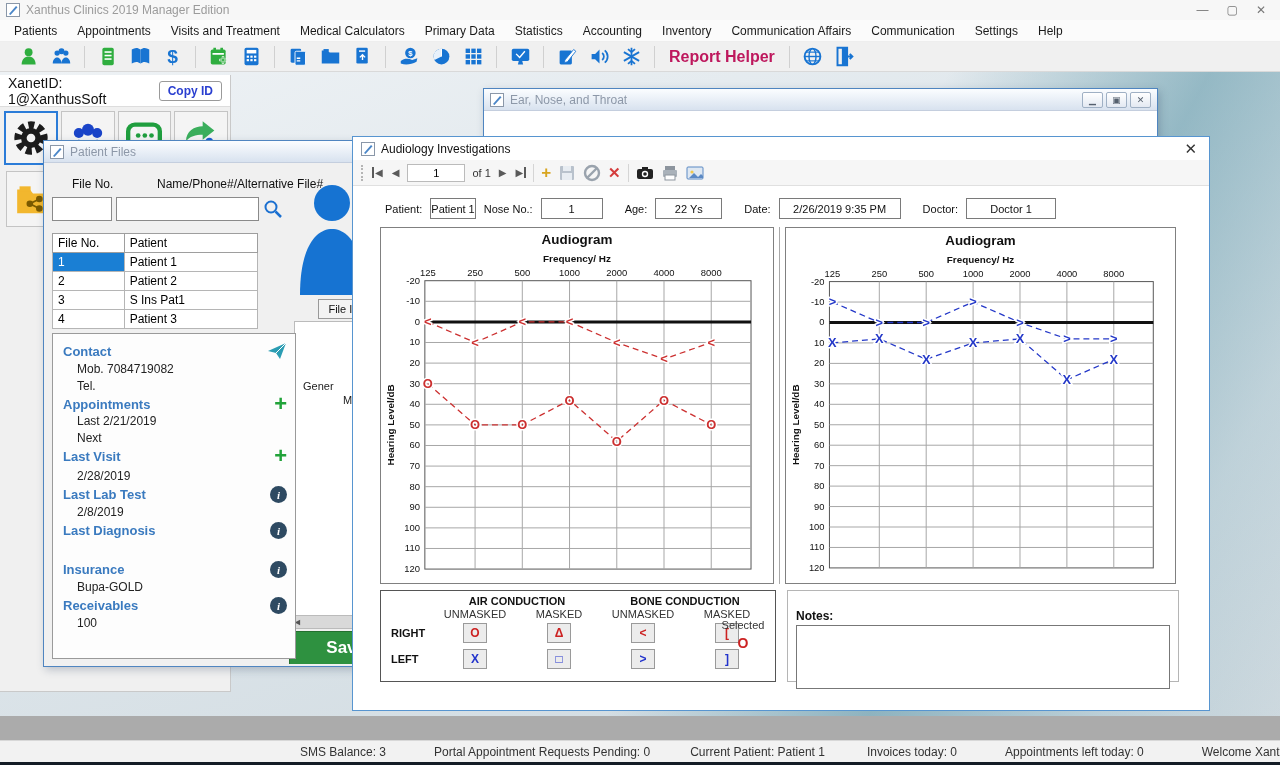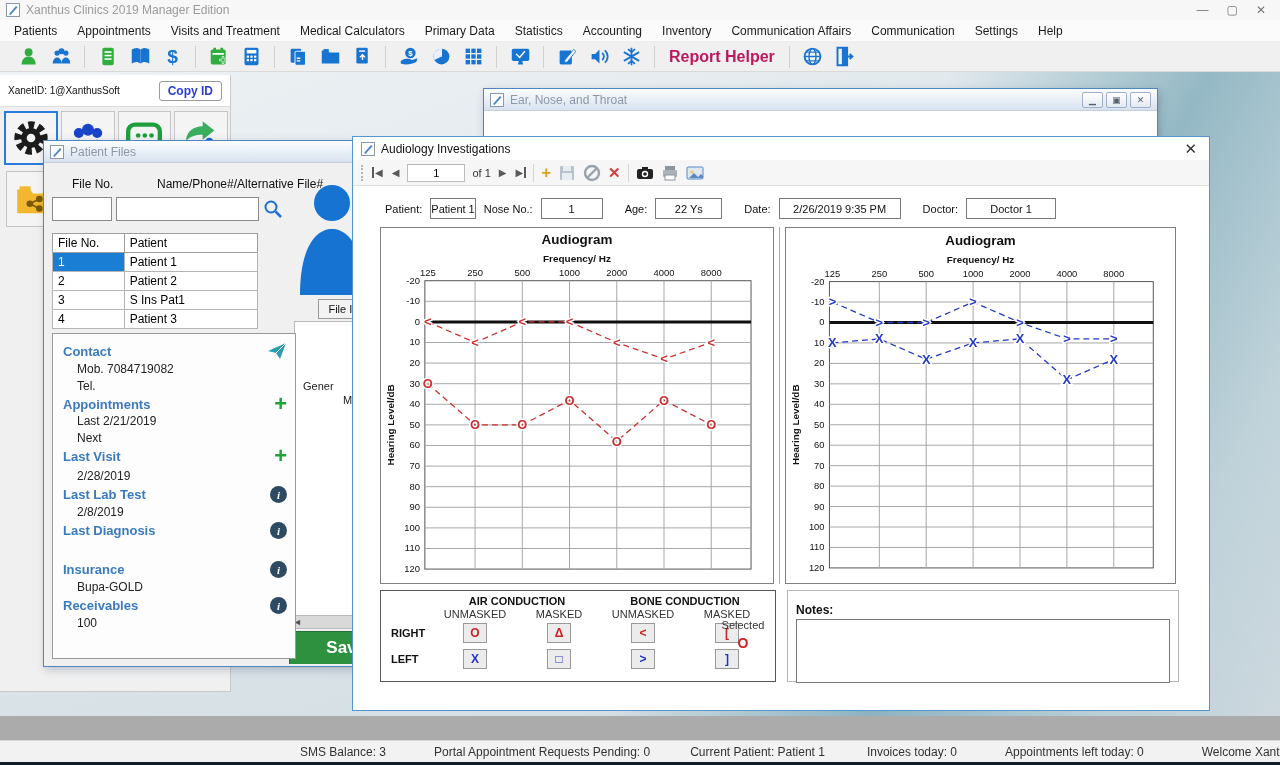--- a/index.html
+++ b/index.html
@@ -24,21 +24,21 @@
   .mdi { position:relative; flex:1 1 auto; overflow:hidden;
     background:
       linear-gradient(118deg, rgba(255,255,255,0) 58%, rgba(74,139,158,0.50) 74%, rgba(133,176,190,0.28) 88%, rgba(210,222,228,0.1) 100%),
       linear-gradient(160deg, #eef2f5 0%, #dde5ea 45%, #cdd8de 100%);
   }
   .gray-band { position:absolute; left:0; right:0; bottom:0; height:24px; background:#ababab; }
 
   
   .left-panel { position:absolute; left:0; top:3px; width:231px; height:617px; background:#f0f0f0; border-right:1px solid #c9c9c9; border-bottom:1px solid #c9c9c9; }
   .xanet-row { height:32px; background:#fff; border-bottom:1px solid #ddd; display:flex; align-items:center; padding:0 8px; gap:8px; }
-  .xanet-label { font-size:10px; color:#111; flex:1; }
+  .xanet-label { font-size:14px; color:#111; flex:1; }
   .copy-id-btn { font-size:12px; font-weight:bold; color:#2a3fd0; background:#fff; border:1px solid #9a9a9a; border-radius:3px; padding:2px 8px; cursor:pointer; }
   .side-btn-row { display:flex; gap:3px; padding:4px 2px 0 4px; }
   .side-btn { width:54px; height:54px; background:#f4f4f4; border:1px solid #c4c4c4; display:flex; align-items:center; justify-content:center; cursor:pointer; }
   .side-btn.sel { border:2px solid #2b7cd8; }
   .side-btn svg { width:40px; height:40px; }
   .folder-btn { position:absolute; left:6px; top:96px; width:54px; height:56px; background:#f4f4f4; border:1px solid #c4c4c4; display:flex; align-items:center; justify-content:center; cursor:pointer; }
   .folder-btn svg { width:40px; height:38px; }
 
   
   .win { position:absolute; background:#f0f0f0; border:1px solid #4f85c0; box-shadow:2px 3px 8px rgba(40,60,90,0.25); }
@@ -111,21 +111,21 @@
   .leg-h1 { grid-column:span 2; text-align:center; font-size:11px; font-weight:bold; color:#111; }
   .leg-h2 { text-align:center; font-size:11px; color:#333; padding-top:1px; }
   .leg-rowlbl { font-size:11px; font-weight:bold; color:#111; display:flex; align-items:center; padding-left:10px; }
   .leg-cell { display:flex; align-items:center; justify-content:center; padding:3px 0; }
   .sym-btn { width:24px; height:20px; background:#ececec; border:1px solid #9a9a9a; font-size:12px; font-weight:bold; display:flex; align-items:center; justify-content:center; cursor:pointer; }
   .sym-red { color:#cc2222; } .sym-blue { color:#2233cc; }
   .leg-selected { position:absolute; right:6px; top:28px; width:52px; text-align:center; }
   .leg-selected .t { font-size:11px; color:#333; }
   .leg-selected .s { font-size:14px; font-weight:bold; color:#cc2222; margin-top:4px; }
 
-  .notes-panel { width:392px; height:92px; border:1px solid #b5b5b5; background:#fff; padding:12px 8px; }
+  .notes-panel { width:392px; height:92px; border:1px solid #b5b5b5; background:#fff; padding:18px 8px; }
   .notes-lbl { font-size:12px; font-weight:bold; color:#111; }
   .notes-area { width:100%; height:64px; border:1px solid #777; resize:none; font-family:"Liberation Sans",sans-serif; font-size:12px; margin-top:2px; }
 
   
   .statusbar { height:22px; background:#f2f2f2; border-top:1px solid #d8d8d8; display:flex; align-items:center; font-size:12px; color:#333; flex:0 0 auto; }
   .statusbar .si { white-space:nowrap; }
   .bottom-strip { height:3px; background:#141c26; flex:0 0 auto; }
 
   svg text { font-family:"Liberation Sans",sans-serif; }
 </style>

